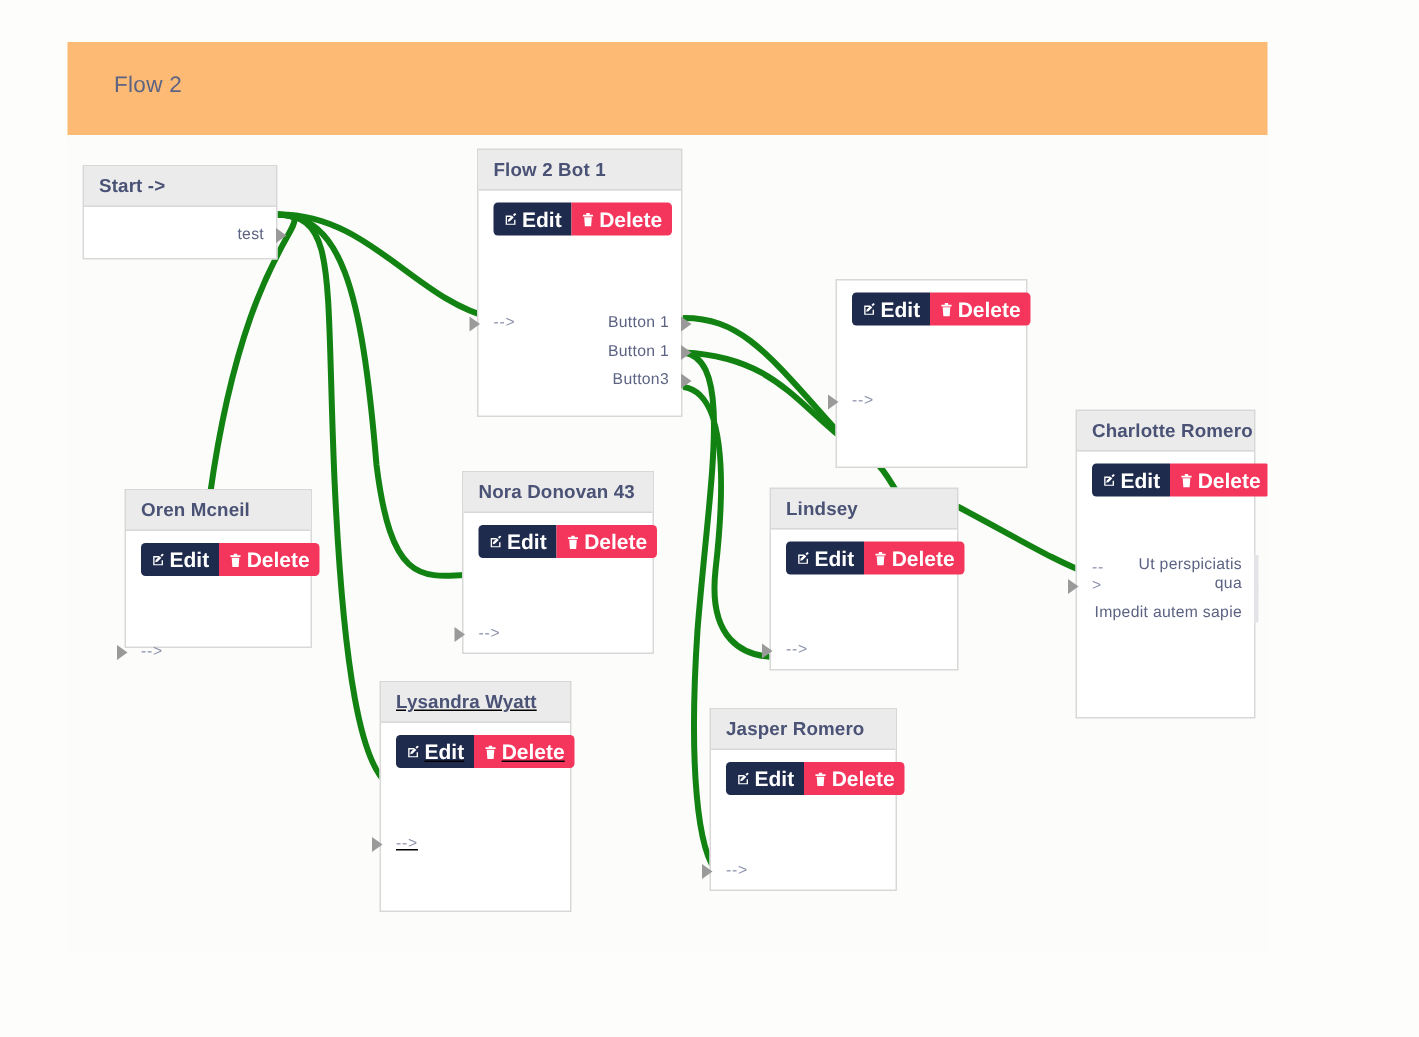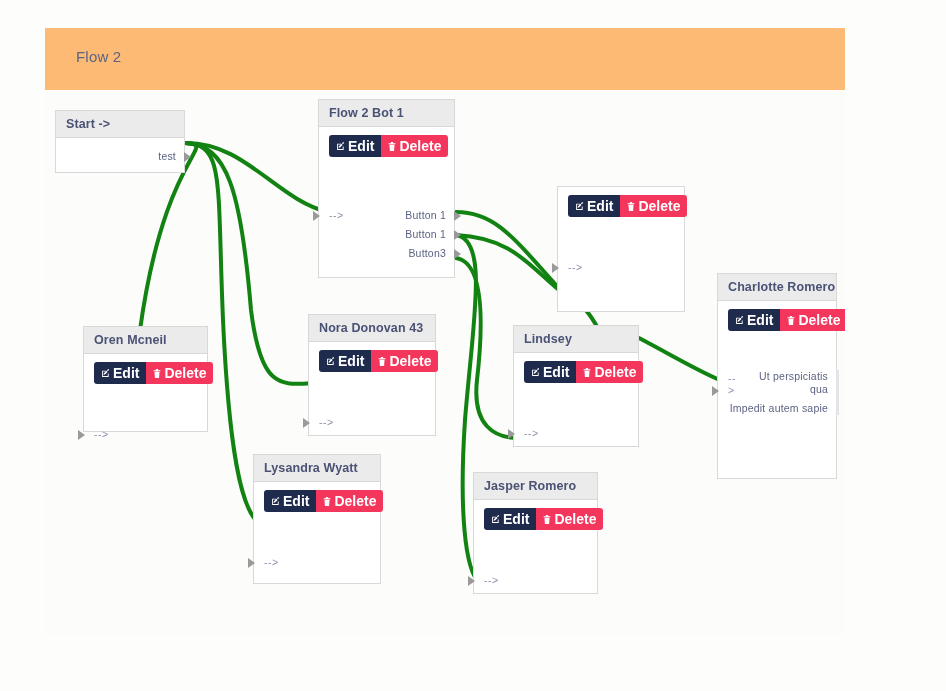--- a/index.html
+++ b/index.html
@@ -256,21 +256,21 @@
                 <span>Delete</span>
               </span>
             </div>
             <div style="height:38px"></div>
             <div class="handle-row">
               <span class="handle-in"></span>
               <span class="in-label">--&gt;</span>
             </div>
           </div>
         </div>
-        <div class="node" style="left: 208px; top: 364px; width: 128px; height: 130px;">
+        <div class="node" style="left: 208px; top: 364px; width: 128px; height: 154px; text-decoration: underline;">
           <div class="node-header">Lysandra Wyatt</div>
           <div class="node-body">
             <div class="btn-row">
               <span class="btn btn-edit">
                 <svg width="9" height="9" viewBox="0 0 16 16">
                   <path fill="#ffffff" d="M2 3h7v1.6H3.6v8H12V8h1.6v6H2z"></path>
                   <path fill="#ffffff" d="M14.6 1.4 12.2 3.8 10.6 2.2 13 0z M9.6 3.2 5 7.8l-.6 2.6 2.6-.6 4.6-4.6z"></path>
                 </svg>
                 <span>Edit</span>
               </span>

